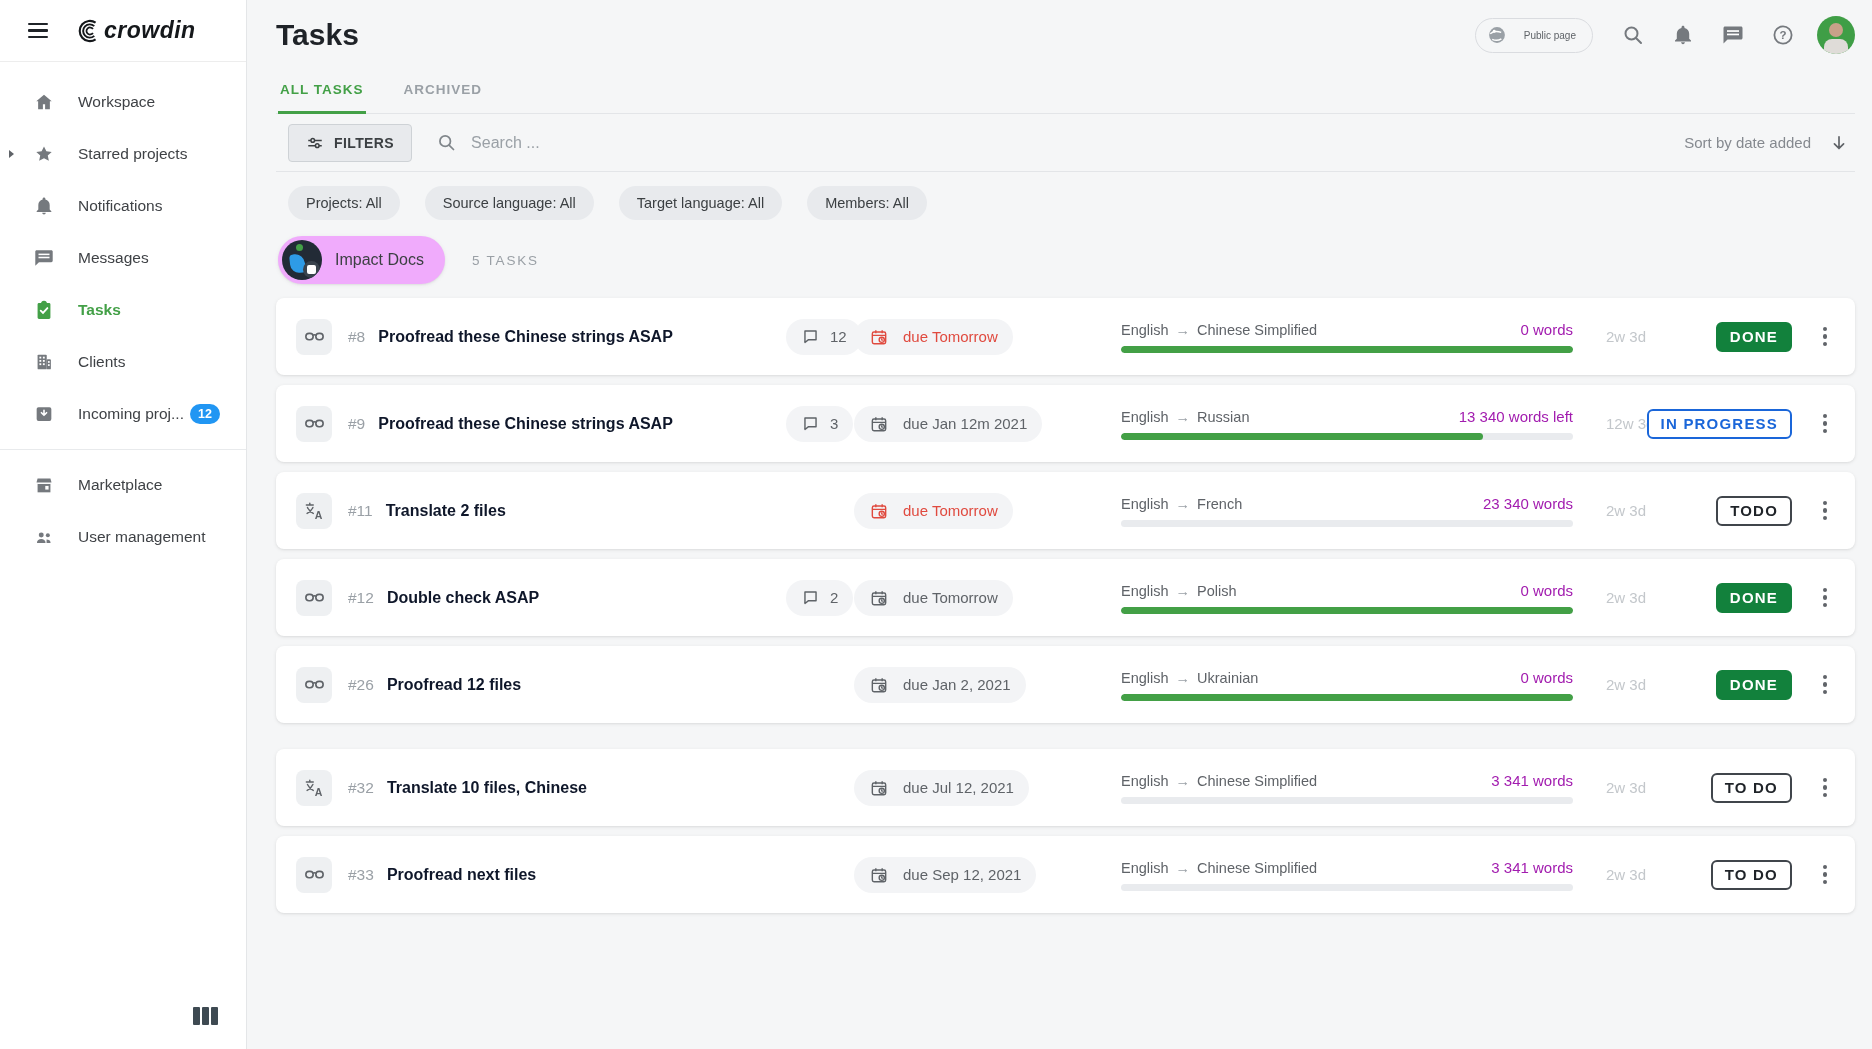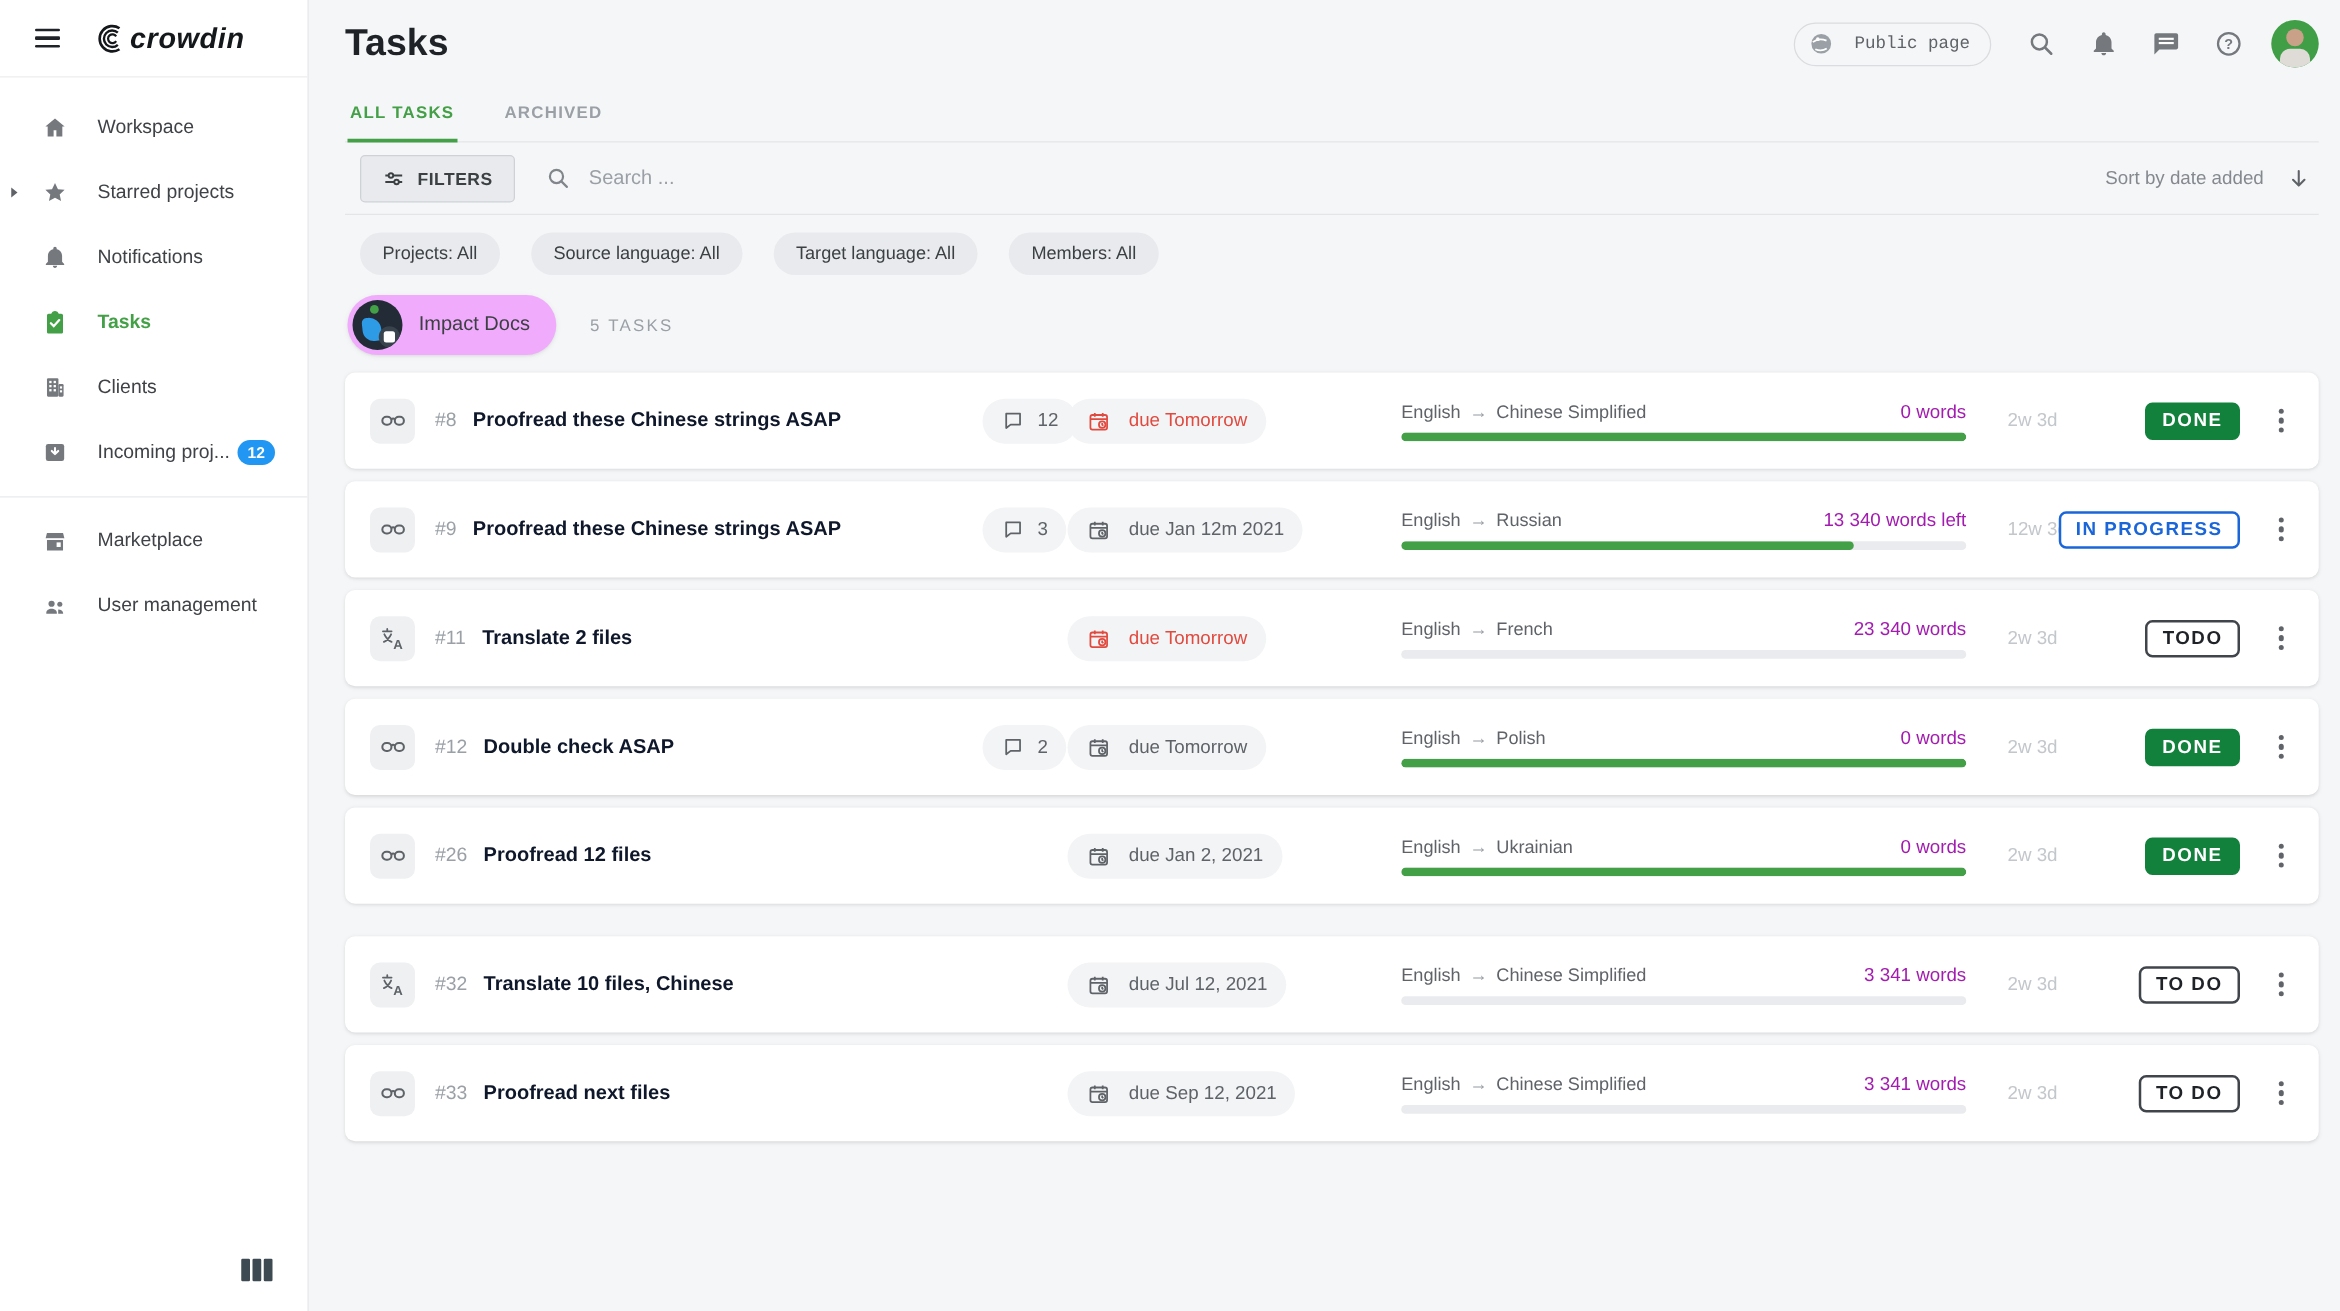--- a/index.html
+++ b/index.html
@@ -29,21 +29,21 @@
   .s-badge { margin-left:auto; margin-right:26px; background:#2196f3; color:#fff; font-size:12.5px; border-radius:10px; padding:3px 8px; font-weight:600; }
   .side-divider { border-top:1px solid #e8eaec; margin:9px 0; }
   .side-bottom-icon { position:absolute; left:193px; bottom:24px; display:flex; gap:2.5px; cursor:pointer; }
   .side-bottom-icon span { width:6.5px; height:18px; background:#3e4a52; border-radius:1px; }
 
   
   .main { flex:1; padding:0 17px 0 29px; overflow:hidden; }
   .topbar { display:flex; align-items:center; justify-content:space-between; margin-top:10px; height:50px; }
   .topbar h1 { margin:0; font-size:30px; font-weight:600; color:#1f2328; }
   .top-actions { display:flex; align-items:center; gap:10px; }
-  .public-pill { display:flex; align-items:center; gap:16px; border:1px solid #dadce0; background:#fff0; border-radius:18px; height:35px; padding:0 16px 0 10px; color:#5f6368; font-size:14px; cursor:pointer; margin-right:10px; font-family:Liberation Mono, monospace; }
+  .public-pill { display:flex; align-items:center; gap:16px; border:1px solid #dadce0; background:#fff0; border-radius:18px; height:35px; padding:0 16px 0 10px; color:#5f6368; font-size:10px; cursor:pointer; margin-right:10px; font-family:Liberation Sans, sans-serif; }
   .icon-btn { width:40px; height:40px; border:none; background:none; border-radius:50%; display:grid; place-items:center; color:#75797e; cursor:pointer; }
   .icon-btn svg { width:24px; height:24px; }
   .avatar { width:38px; height:38px; border-radius:50%; background:#3f9e46; position:relative; overflow:hidden; cursor:pointer; margin-left:4px; }
   .avatar .head { position:absolute; left:12px; top:7px; width:14px; height:14px; border-radius:50%; background:#c9a189; }
   .avatar .bod { position:absolute; left:7px; top:23px; width:24px; height:15px; border-radius:8px 8px 0 0; background:#dfdcd8; }
 
   .tabs { display:flex; gap:36px; border-bottom:1px solid #e3e5e8; margin-top:14px; padding:0 2px; }
   .tab { font-size:13.5px; font-weight:700; letter-spacing:1px; color:#9aa0a6; padding:8px 2px 14px; border-bottom:3px solid transparent; margin-bottom:-1px; cursor:pointer; }
   .tab.active { color:#43a047; border-color:#43a047; }
 
@@ -149,20 +149,32 @@
 
     <span class="s-icon">
             <svg viewBox="0 0 24 24" fill="currentColor">
               <path d="M12 21.2c1 0 1.9-.8 1.9-1.9h-3.8c0 1.1.9 1.9 1.9 1.9zm6.2-5.4v-5c0-2.9-1.9-5.3-4.7-5.9v-.7c0-.8-.7-1.5-1.5-1.5s-1.5.7-1.5 1.5v.7C7.7 5.5 5.8 7.9 5.8 10.8v5L4 17.6v.9h16v-.9z"></path>
             </svg>
           </span>
     <span class="s-label">Notifications</span>
 
   </div>
 
+  <div class="side-item">
+
+    <span class="s-icon">
+            <svg viewBox="0 0 24 24">
+              <path d="M20 3.5H4c-.8 0-1.5.7-1.5 1.5v15.5l4-4H20c.8 0 1.5-.7 1.5-1.5V5c0-.8-.7-1.5-1.5-1.5z" fill="currentColor"></path>
+              <rect x="6" y="7.2" width="12" height="1.7" fill="#fff"></rect>
+              <rect x="6" y="10.6" width="12" height="1.7" fill="#fff"></rect>
+            </svg>
+          </span>
+    <span class="s-label">Messages</span>
+
+  </div>
 
   <div class="side-item active">
 
     <span class="s-icon">
             <svg viewBox="0 0 24 24">
               <path d="M17.5 4.3h-2.2A3.3 3.3 0 0 0 12 2a3.3 3.3 0 0 0-3.3 2.3H6.5C5.7 4.3 5 5 5 5.8v14.4c0 .8.7 1.5 1.5 1.5h11c.8 0 1.5-.7 1.5-1.5V5.8c0-.8-.7-1.5-1.5-1.5z" fill="currentColor"></path>
               <path d="M8.4 12.7l2.5 2.5 4.8-5.3" stroke="#fff" stroke-width="2" fill="none" stroke-linecap="round"></path>
             </svg>
           </span>
     <span class="s-label">Tasks</span>

